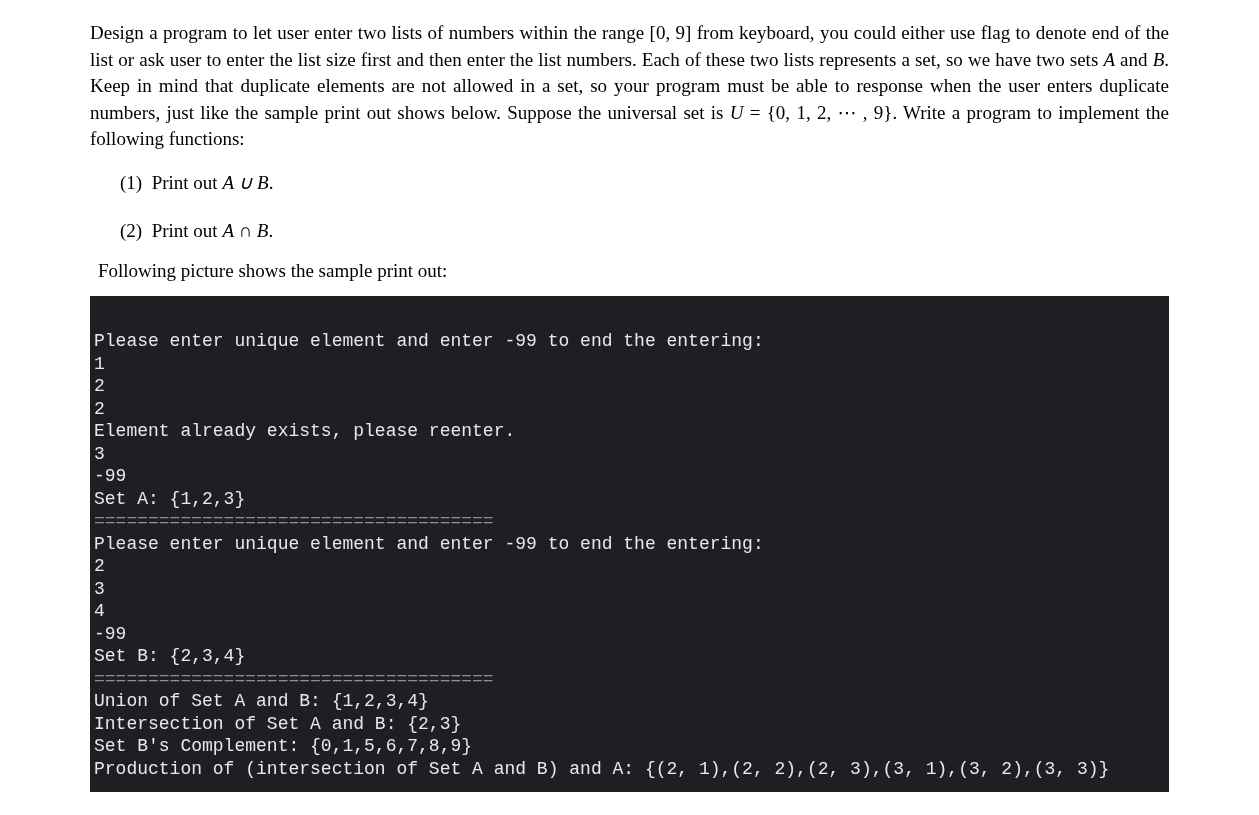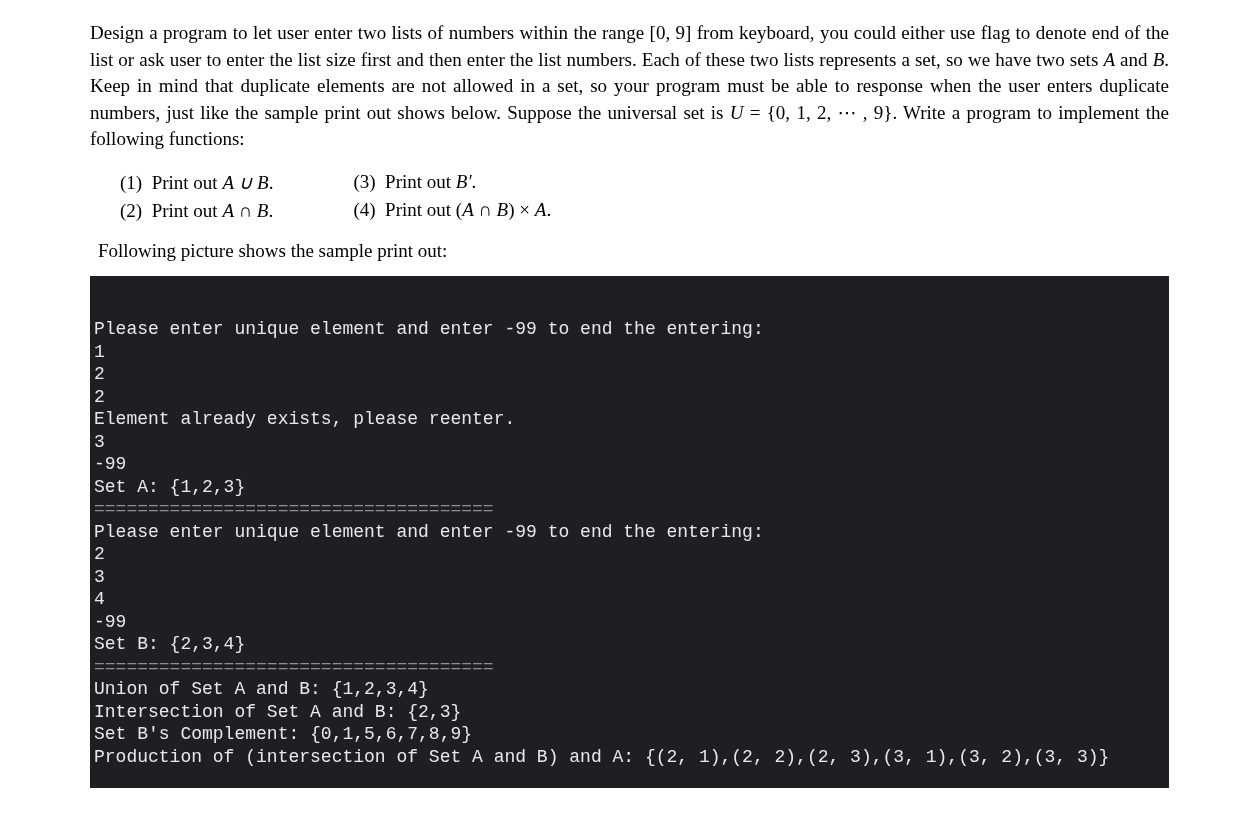--- a/index.html
+++ b/index.html
@@ -16,31 +16,31 @@
   }
   .italic { font-style: italic; }
   .tasks {
     display: flex;
     gap: 80px;
     margin: 18px 0 18px 30px;
   }
   .task-col {
     display: flex;
     flex-direction: column;
-    gap: 6px;
+    gap: 26px;
   }
   .task-row { white-space: nowrap; }
   .followup { margin: 10px 0 14px 8px; }
   .terminal {
     background: #1e1f22;
     color: #e6e8ea;
     font-family: Consolas, "Courier New", monospace;
     font-size: 18px;
     line-height: 1.25;
-    padding: 20px 4px;
+    padding: 12px 4px;
     white-space: pre;
     overflow-x: auto;
   }
   .terminal .dim { color: #8c8f93; }
 </style>
 </head>
 <body>
 
 <div class="problem-text">
   <span>Design a program to let user enter two lists of numbers within the range [0, 9] from keyboard, you could either use flag to denote end of the list or ask user to enter the list size first and then enter the list numbers. Each of these two lists represents a set, so we have two sets </span><span class="italic">A</span><span> and </span><span class="italic">B</span><span>. Keep in mind that duplicate elements are not allowed in a set, so your program must be able to response when the user enters duplicate numbers, just like the sample print out shows below. Suppose the universal set is </span><span class="italic">U</span><span> = {0, 1, 2, ⋯ , 9}. Write a program to implement the following functions:</span>
@@ -48,30 +48,20 @@
 
 <div class="tasks">
   <div class="task-col">
     <div class="task-row">
       <span>(1)</span>&nbsp;
       <span>Print out </span><span class="italic">A ∪ B</span><span>.</span>
     </div>
     <div class="task-row">
       <span>(2)</span>&nbsp;
       <span>Print out </span><span class="italic">A ∩ B</span><span>.</span>
-    </div>
-  </div>
-  <div class="task-col">
-    <div class="task-row">
-      <span>(3)</span>&nbsp;
-      <span>Print out </span><span class="italic">B′</span><span>.</span>
-    </div>
-    <div class="task-row">
-      <span>(4)</span>&nbsp;
-      <span>Print out (</span><span class="italic">A ∩ B</span><span>) × </span><span class="italic">A</span><span>.</span>
     </div>
   </div>
 </div>
 
 <div class="followup">Following picture shows the sample print out:</div>
 
 <div class="terminal">
 <span>Please enter unique element and enter -99 to end the entering:</span>
 <span>1</span>
 <span>2</span>

